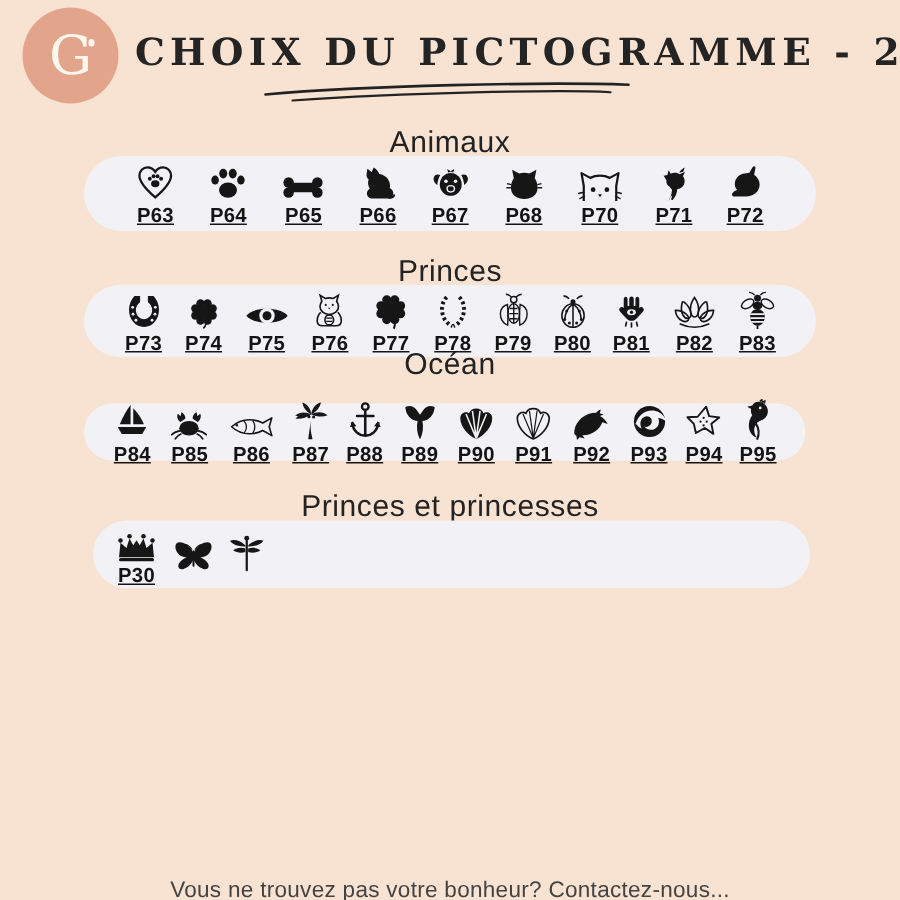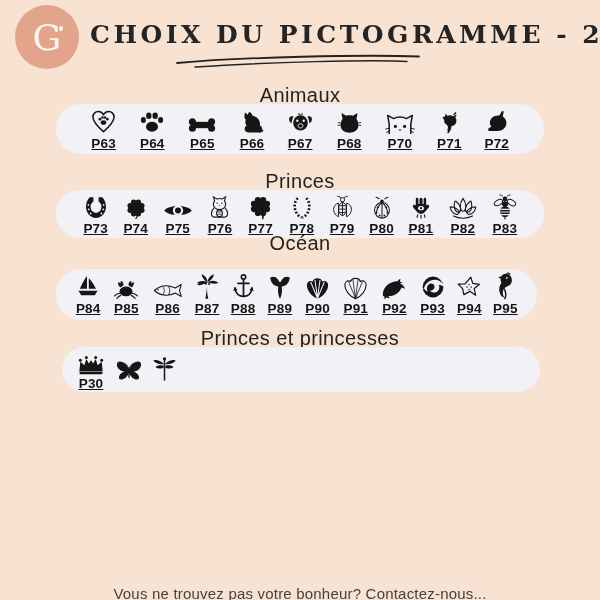--- a/index.html
+++ b/index.html
@@ -25,21 +25,21 @@
     font-size:20px;color:#232323;letter-spacing:.4px;
   }
   .st-1{top:84px}.st-2{top:170px}.st-3{top:232px}.st-4{top:327px}
   .pill{
     position:absolute;background:#f2f1f6;border-radius:27px;
     display:flex;align-items:center;justify-content:space-evenly;
     padding:0 12px;box-sizing:border-box;
   }
   .pill-1{top:104px;left:56px;width:488px;height:50px;}
   .pill-2{top:190px;left:56px;width:488px;height:48px;}
-  .pill-3{top:269px;left:56px;width:481px;height:51px;padding:0 8px;text-align:right;}
+  .pill-3{top:269px;left:56px;width:481px;height:38px;padding:0 8px;text-align:right;}
   .pill-4{top:347px;left:62px;width:478px;height:45px;justify-content:flex-start;gap:9px;padding:0 14px;align-items:center;}
   .pict{display:flex;flex-direction:column;align-items:center;line-height:1;}
   .pict .icon{height:27px;display:flex;align-items:flex-end;justify-content:center;}
   .pict .label{
     margin-top:2px;font-size:13.5px;font-weight:700;color:#141414;
     text-decoration:underline;letter-spacing:.2px;
   }
   .footer{
     position:absolute;top:563px;width:100%;text-align:center;
     font-size:15px;color:#434343;letter-spacing:.2px;margin-top:22px;

